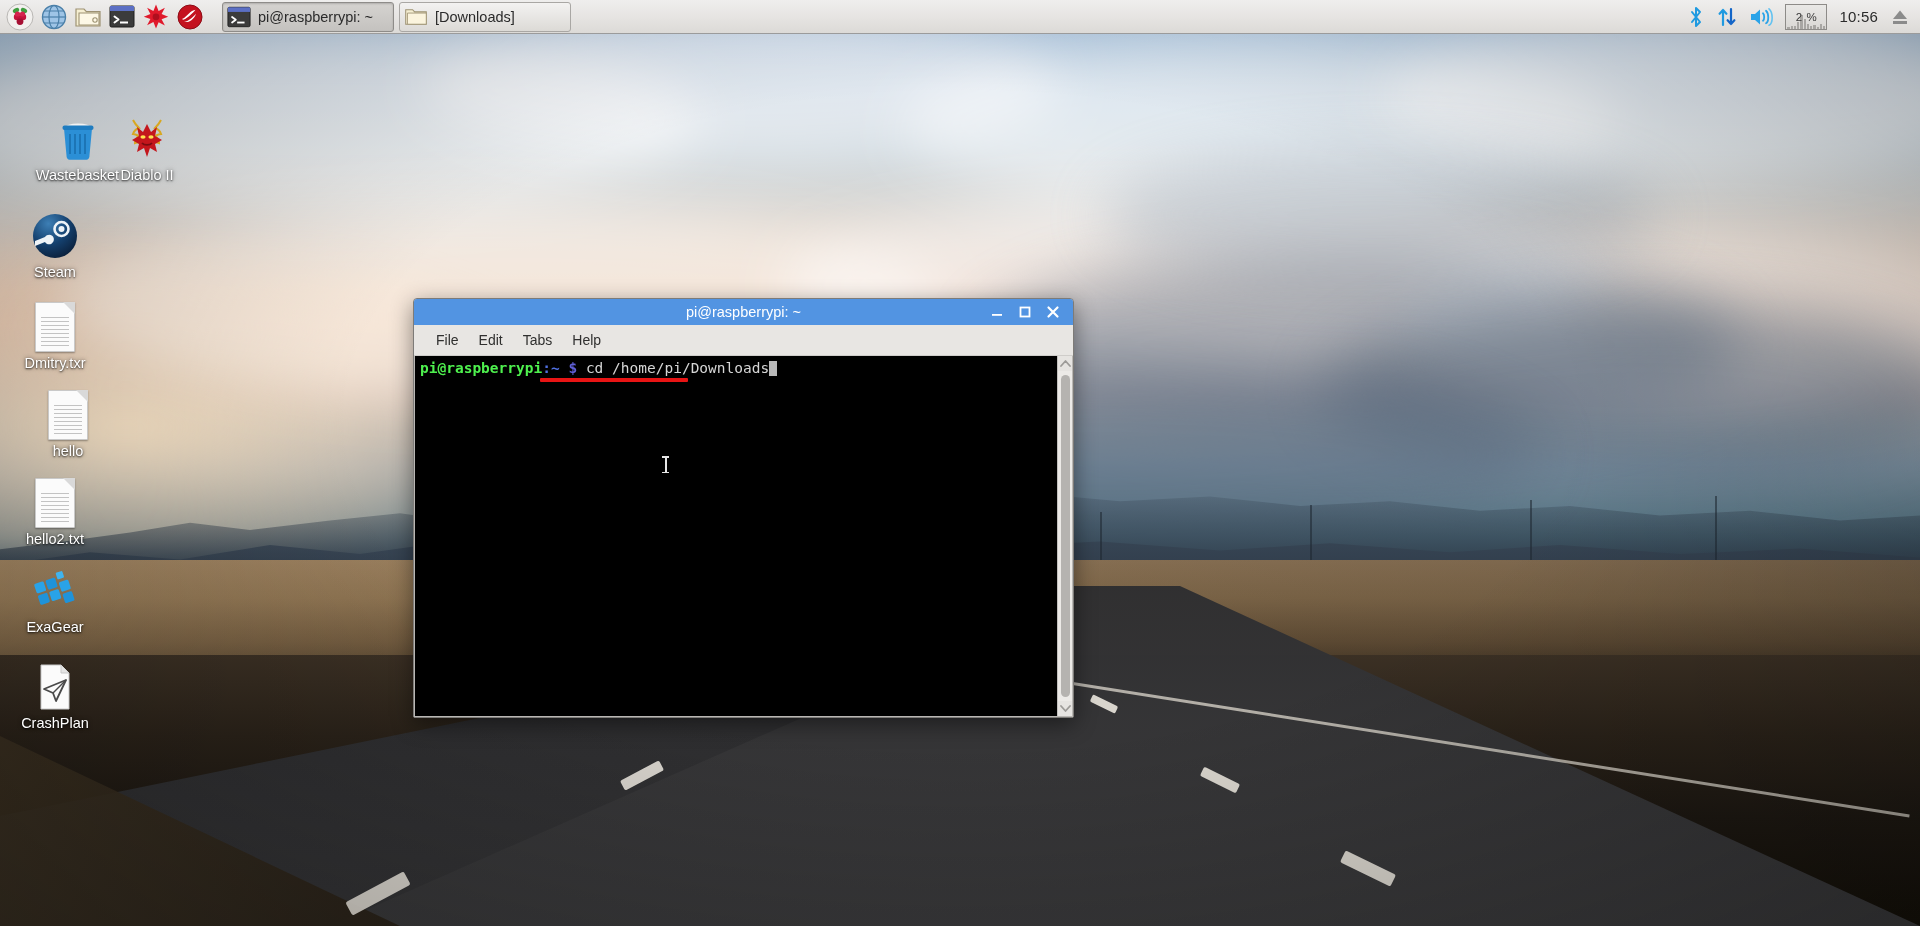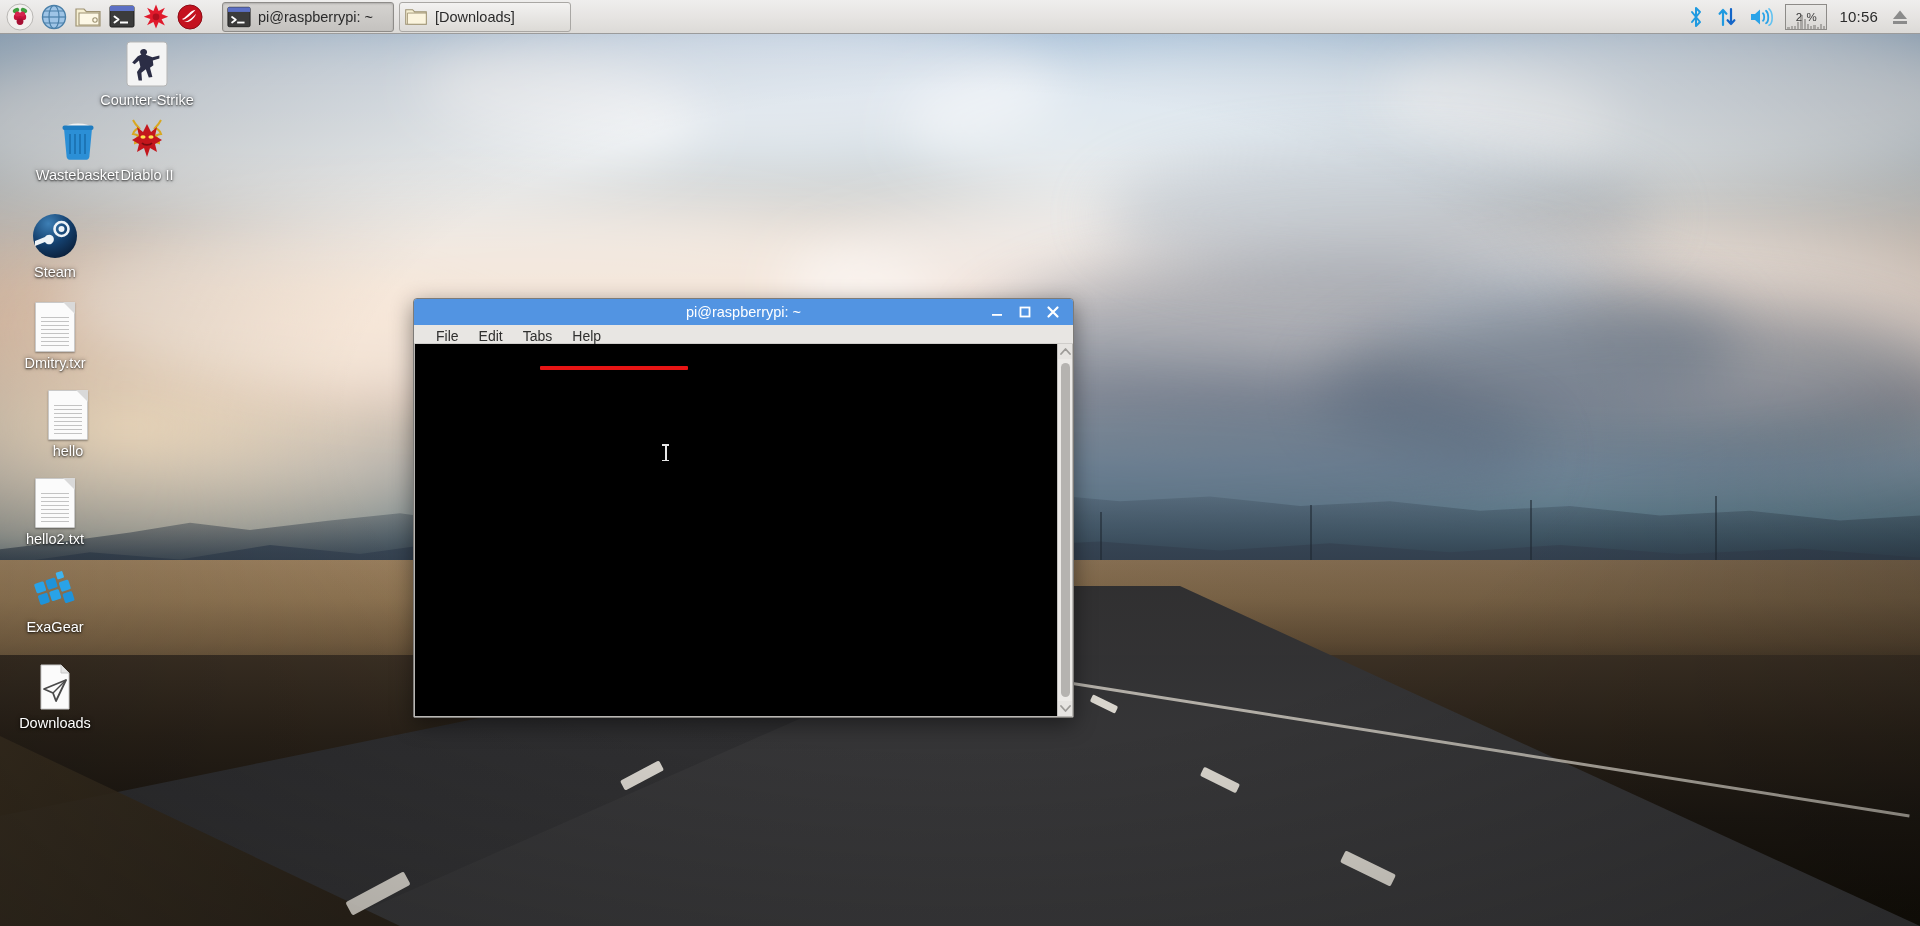--- a/index.html
+++ b/index.html
@@ -181,21 +181,21 @@
     cursor:move;
   }
   .titlebar .ttl {
     position:absolute; left:0; right:0; text-align:center;
     font-size:14.5px; color:#ffffff;
   }
   .wbtns { margin-left:auto; display:flex; align-items:center; gap:14px; padding-right:13px; z-index:2; }
   .wbtn { width:14px; height:14px; display:flex; align-items:center; justify-content:center; cursor:pointer; }
 
   .menubar {
-    height:19px; background:#e8e6e3; display:flex; 
+    height:31px; background:#e8e6e3; display:flex; align-items:center;
     gap:0; padding-left:12px; flex:0 0 auto;
     border-bottom:1px solid #cfcdca;
   }
   .menubar .mi {
     font-size:14px; color:#30302f; padding:3px 10px; cursor:pointer; border-radius:2px;
   }
 
   .termbody {
     flex:1; background:#000; position:relative; display:flex;
     border:1px solid #b9b7b4; border-top:none; margin:0; overflow:hidden;
@@ -406,29 +406,20 @@
       <svg width="20" height="20" viewBox="0 0 20 20">
         <path d="M10 3.5L17 12H3z" fill="#8b8b8b"></path>
         <rect x="3" y="14" width="14" height="3" fill="#8b8b8b"></rect>
       </svg>
     </span>
   </div>
 </div>
 
 <div id="desktop-icons">
 
-  <div class="dicon" style="left:92px; top:4px;">
-    <span class="glyph">
-      <svg width="44" height="46" viewBox="0 0 44 46">
-        <rect x="2" y="1" width="40" height="44" rx="3" fill="#f4f4f4" stroke="#b5b5b5"></rect>
-        <path d="M16 9c2-1.4 4.4-1.2 5.6.6 1 1.5.4 3.2-.8 4.2l6.6 2.4 7-1.6v3l-6.6 2 .6 4.6-3.4 2.6 2.4 9.2-3.6.6-3-8.4-4.4 3.6.6 7.6h-3.4l-1.6-8.4 3.4-5-1.4-6.4-4.4 3.6-2.4-1.6 5.6-6.4 3.6-1.6c-1.4-1.2-1.8-3.2-.4-4.6z" fill="#2b2d45"></path>
-      </svg>
-    </span>
-    <span class="lbl">Counter-Strike</span>
-  </div>
 
   <div class="dicon" style="left:0px; top:79px;padding-left:45px;">
     <span class="glyph">
       <svg width="44" height="46" viewBox="0 0 44 46">
         <ellipse cx="22" cy="12" rx="13" ry="4.5" fill="#f2f2f2"></ellipse>
         <path d="M8 12.5h28l-2.6 28c-.2 2-1.2 3.2-3 3.2H13.6c-1.8 0-2.8-1.2-3-3.2z" fill="#2b8fd6"></path>
         <rect x="6.5" y="9.5" width="31" height="4.4" rx="2" fill="#1f7cc0"></rect>
         <path d="M14 18v20M19 18v20M24 18v20M29 18v20" stroke="#1a6fae" stroke-width="1.6"></path>
       </svg>
     </span>
@@ -514,21 +505,21 @@
 
   <div class="dicon" style="left:0px; top:627px;">
     <span class="glyph">
       <svg width="46" height="48" viewBox="0 0 46 48">
         <path d="M9 2h20l8 8v36H9z" fill="#fbfbfb" stroke="#c7c7c7"></path>
         <path d="M29 2v8h8" fill="#e4e4e4" stroke="#c7c7c7"></path>
         <path d="M12 26l22-9-10 21-3-8z" fill="none" stroke="#4a4a4a" stroke-width="1.8" stroke-linejoin="round"></path>
         <path d="M21 30l13-13" fill="none" stroke="#4a4a4a" stroke-width="1.5"></path>
       </svg>
     </span>
-    <span class="lbl">Downloads</span>
+    <span class="lbl">CrashPlan</span>
   </div>
 </div>
 
 <div id="terminal">
 
   <div class="titlebar">
     <span class="ttl">pi@raspberrypi: ~</span>
     <span class="wbtns">
       <span class="wbtn">
         <svg width="14" height="14" viewBox="0 0 14 14">
@@ -550,20 +541,21 @@
 
   <div class="menubar">
     <span class="mi">File</span>
     <span class="mi">Edit</span>
     <span class="mi">Tabs</span>
     <span class="mi">Help</span>
   </div>
 
   <div class="termbody">
     <div class="termtext">
+      <div class="promptline"><span class="c-green">pi@raspberrypi</span><span class="c-blue">:~</span><span class="c-dollar">&nbsp;<span>$</span></span><span class="c-white"> cd /home/pi/Downloads</span><span class="cursorblk"></span></div>
       <div class="redunder"></div>
       <div class="ibeam">
           <i></i>
         </div>
     </div>
 
     <div class="scrollbar">
       <span class="sb-arrow">
         <svg width="11" height="9" viewBox="0 0 11 9">
             <path d="M1 7l4.5-5L10 7" fill="none" stroke="#9d9b98" stroke-width="1.8" stroke-linecap="round" stroke-linejoin="round"></path>

